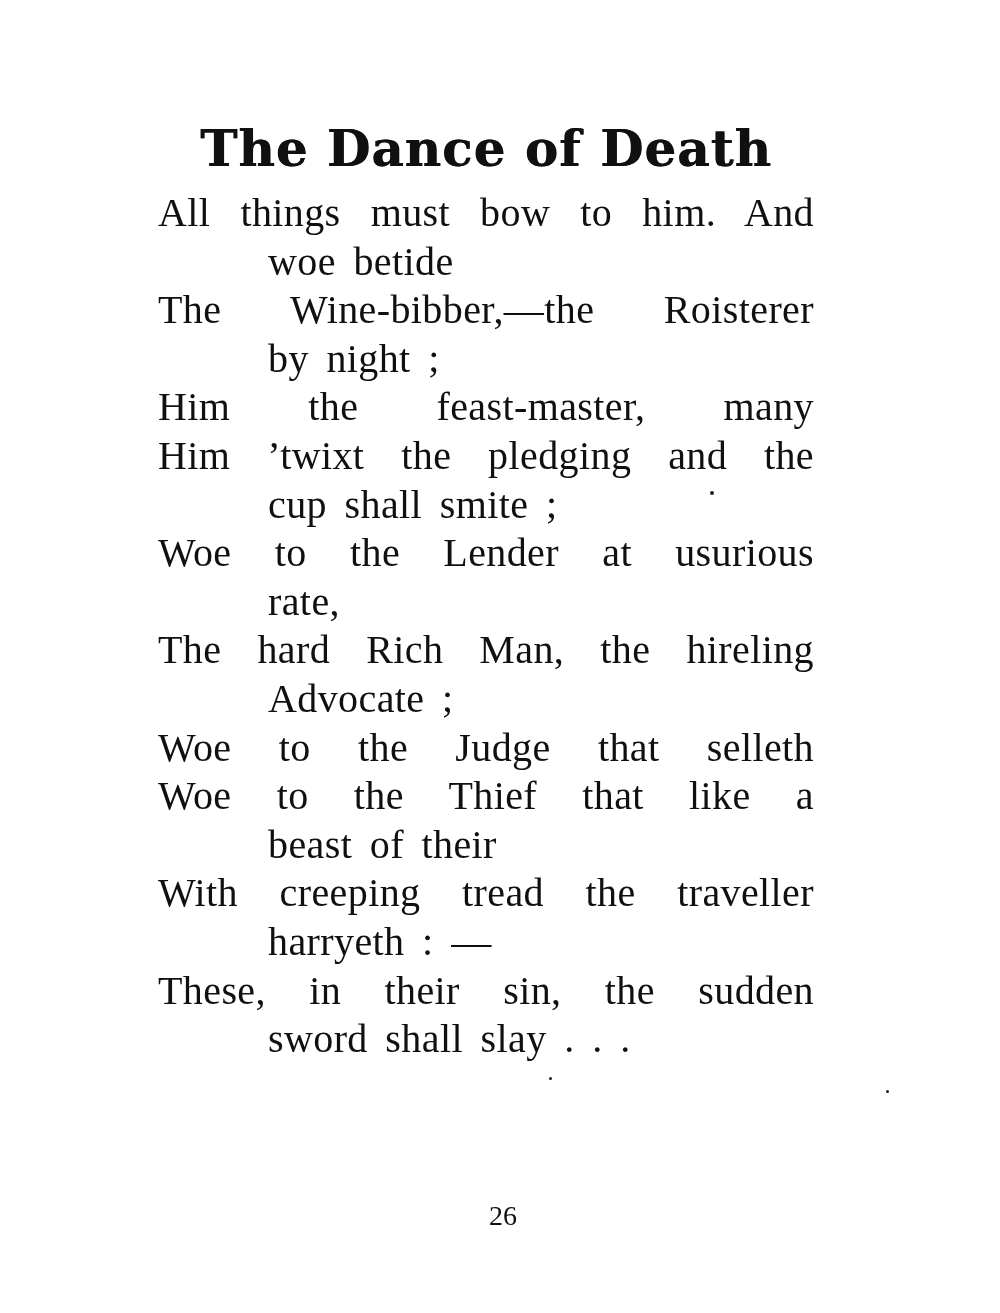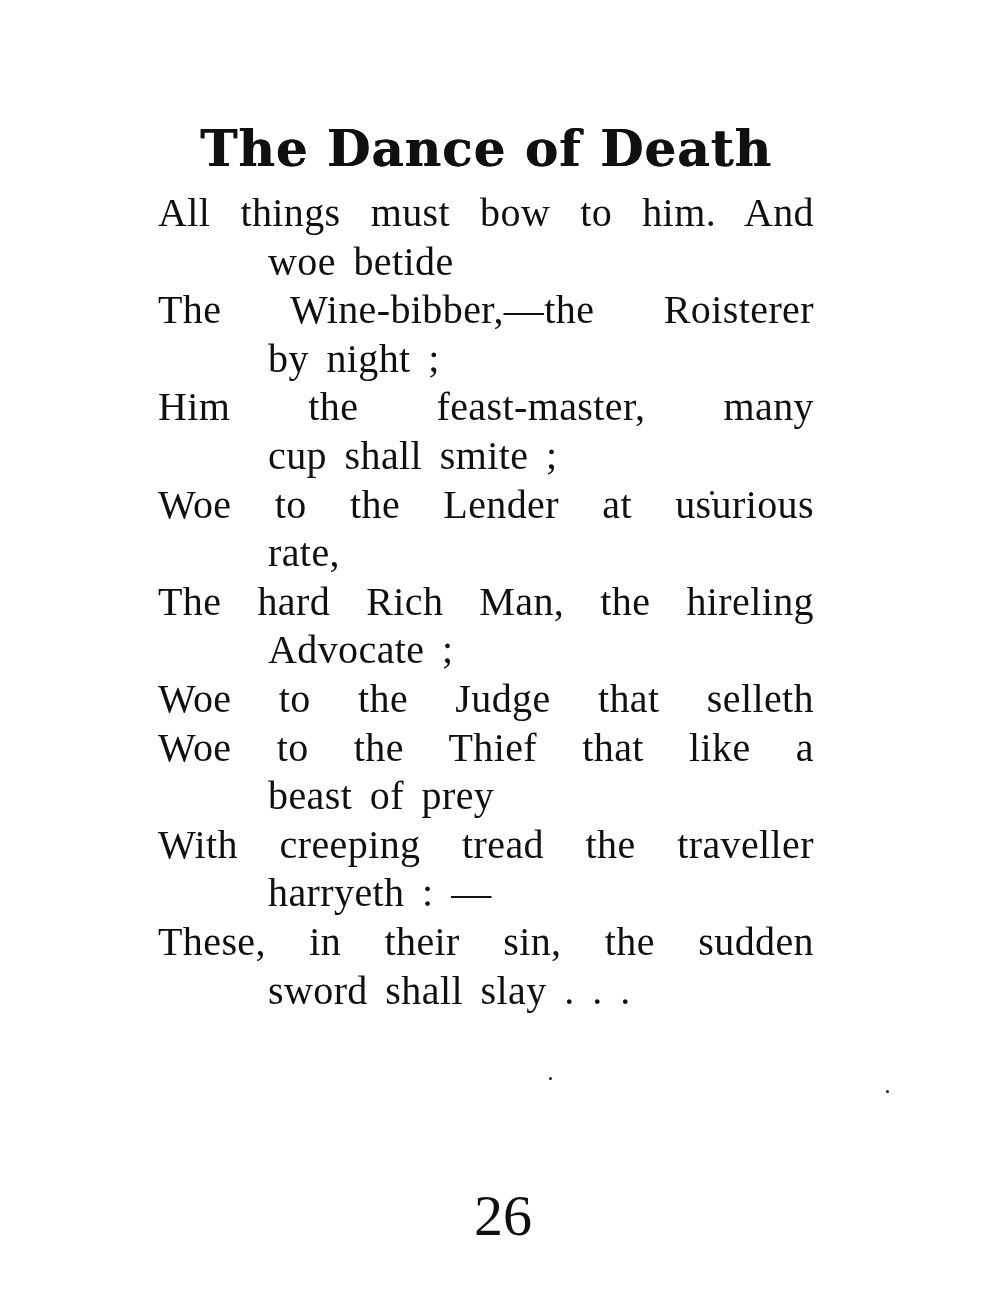--- a/index.html
+++ b/index.html
@@ -54,21 +54,21 @@
     padding-left: 110px;
     word-spacing: 0.18em;
   }
 
   .pageno {
     position: absolute;
     top: 1190px;
     left: 175px;
     width: 656px;
     text-align: center;
-    font-size: 58px;
+    font-size: 28px;
     line-height: 52px;
   }
 
   .speck {
     position: absolute;
     background: #1f1f1f;
     border-radius: 50%;
   }
   .speck-1 { left: 710px; top: 491px;  width: 4px; height: 4px; }
   .speck-2 { left: 549px; top: 1077px; width: 3px; height: 3px; }
@@ -81,28 +81,29 @@
   <div class="content">
 
     <h1 class="title">The Dance of Death</h1>
 
     <div class="poem">
       <div class="ln j">All things must bow to him.  And</div>
       <div class="ln c">woe betide</div>
       <div class="ln j">The Wine-bibber,—the Roisterer</div>
       <div class="ln c">by night ;</div>
       <div class="ln j">Him the feast-master, many</div>
+      <div class="ln j">Him ’twixt the pledging and the</div>
       <div class="ln c">cup shall smite ;</div>
       <div class="ln j">Woe to the Lender at usurious</div>
       <div class="ln c">rate,</div>
       <div class="ln j">The hard Rich Man, the hireling</div>
       <div class="ln c">Advocate ;</div>
       <div class="ln j">Woe to the Judge that selleth</div>
       <div class="ln j">Woe to the Thief that like a</div>
-      <div class="ln c">beast of prey</div>
+      <div class="ln c">beast of their</div>
       <div class="ln j">With creeping tread the traveller</div>
       <div class="ln c">harryeth : —</div>
       <div class="ln j">These, in their sin, the sudden</div>
       <div class="ln c">sword shall slay . . .</div>
     </div>
   </div>
 
   <div class="pageno">26</div>
 
   <div class="speck speck-1"></div>

